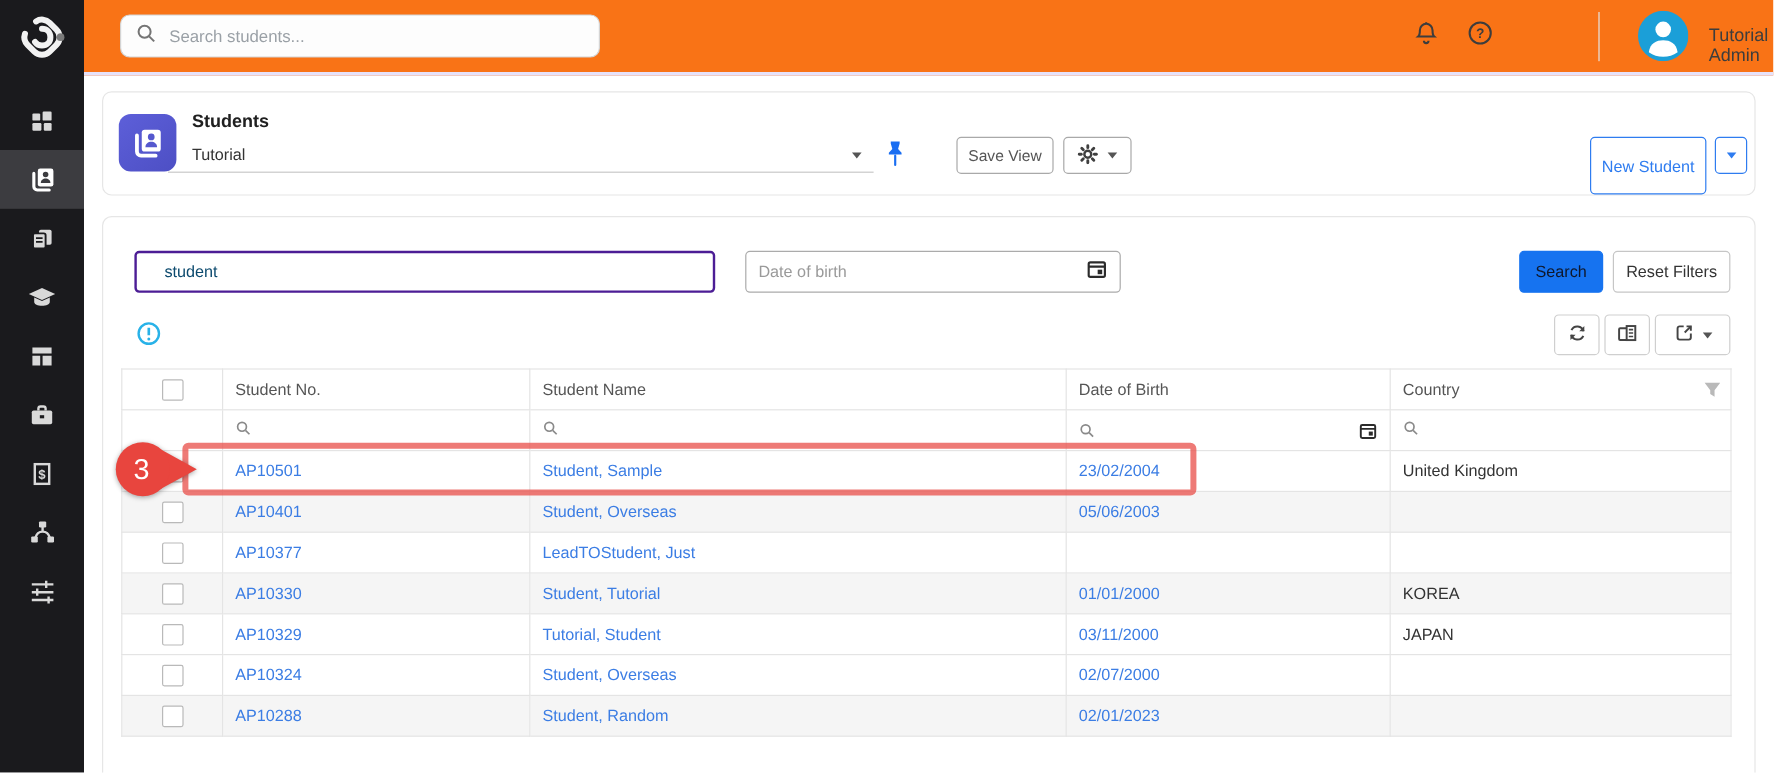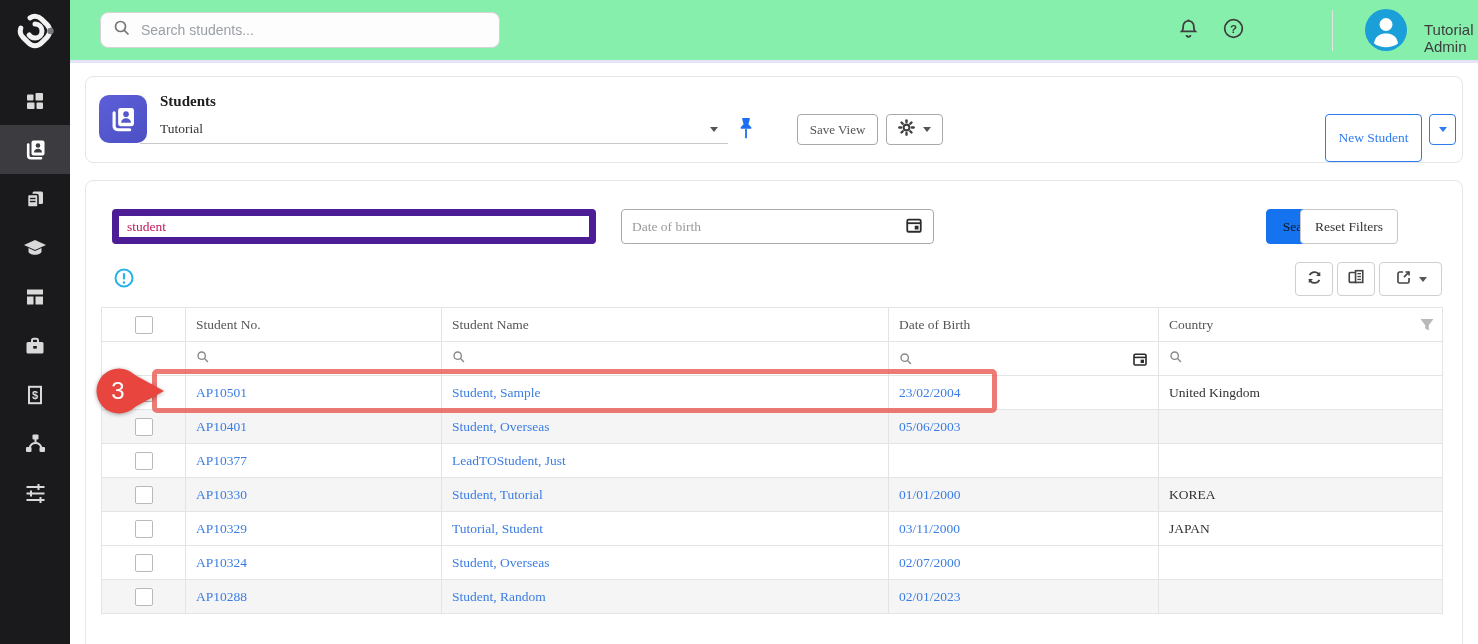--- a/index.html
+++ b/index.html
@@ -9,54 +9,54 @@
 
   
   .sidebar { position:absolute; left:0; top:0; width:70px; height:644px; background:#1a1a1d; z-index:5; }
   .logo { position:absolute; left:0; top:8px; width:70px; height:46px; display:flex; align-items:center; justify-content:center; }
   .nav { position:absolute; top:76px; left:0; width:70px; }
   .nav-item { width:70px; height:49px; display:flex; align-items:center; justify-content:center; cursor:pointer; }
   .nav-item.active { background:#3c3c40; }
   .nav-item svg { display:block; }
 
   
-  .topbar { position:absolute; left:70px; top:0; width:1408px; height:63px; background:#86efac; border-bottom:3px solid #e6e2fa;padding-left:36px; }
+  .topbar { position:absolute; left:70px; top:0; width:1408px; height:63px; background:#f97316; border-bottom:3px solid #e6e2fa;padding-left:36px; }
   .searchbox { position:absolute; left:30px; top:12px; width:400px; height:36px; border:1px solid #d4d4d4; border-radius:8px; background:#fdfdfd; display:flex; align-items:center; padding:0 12px; gap:10px; }
   .searchbox input { border:none; outline:none; background:transparent; font-size:14px; color:#333; width:330px; font-family:inherit; }
   .searchbox input::placeholder { color:#9aa0a6; }
   .topbar-iconbtn { position:absolute; top:17px; width:26px; height:26px; display:flex; align-items:center; justify-content:center; cursor:pointer; }
   .tb-divider { position:absolute; left:1262px; top:10px; width:1px; height:41px; background:#e4e4e4; }
   .avatar { position:absolute; left:1295px; top:9px; width:42px; height:42px; }
   .user-name { position:absolute; left:1354px; top:21px; font-size:15px; color:#3d3d3d; font-weight:500; }
 
   
-  .card { position:absolute; background:#fff; border:1px solid #e6e6e6; border-radius:8px;font-family:Liberation Serif, serif; }
+  .card { position:absolute; background:#fff; border:1px solid #e6e6e6; border-radius:8px; }
   .card-head { left:85px; top:76px; width:1378px; height:87px; }
   .card-body { left:85px; top:180px; width:1378px; height:480px; border-radius:8px 8px 0 0; }
 
   
   .module-icon { position:absolute; left:13px; top:18px; width:48px; height:48px; border-radius:10px; background:linear-gradient(140deg,#5d5fd9,#4d4fc4); display:flex; align-items:center; justify-content:center; }
   .module-title { position:absolute; left:74px; top:16px; font-size:15px; font-weight:bold; color:#202020; }
   .view-select { position:absolute; left:54px; top:36px; width:588px; height:31px; border-bottom:1px solid #c9c9c9; font-size:13.5px; color:#333; line-height:31px; padding-left:20px; cursor:pointer; }
   .view-select .caret { position:absolute; right:10px; top:14px; color:#555; }
   .caret { width:0; height:0; border-left:4.5px solid transparent; border-right:4.5px solid transparent; border-top:5.5px solid currentColor; display:inline-block; }
   .pin-btn { position:absolute; left:650px; top:40px; width:22px; height:24px; cursor:pointer; }
   .btn { display:flex; align-items:center; justify-content:center; background:#fff; border-radius:4px; font-size:13px; cursor:pointer; font-family:inherit; }
   .save-view-btn { position:absolute; left:711px; top:37px; width:81px; height:31px; border:1px solid #a9a9a9; color:#555; }
   .gear-btn { position:absolute; left:800px; top:37px; width:57px; height:31px; border:1px solid #a9a9a9; gap:8px; color:#555; }
   .new-student-btn { position:absolute; left:1239px; top:37px; width:97px; height:48px; border:1px solid #2e7cf0; color:#2e7cf0; font-size:13.5px; }
   .new-student-caret-btn { position:absolute; left:1343px; top:37px; width:27px; height:31px; border:1px solid #2e7cf0; color:#2e7cf0; }
 
   
-  .kw-input { position:absolute; left:26px; top:28px; width:484px; height:35px; border:7px solid #4c1d95; border-radius:4px; padding:0 8px; font-size:13.5px; color:#be185d; font-family:inherit; outline:none; }
+  .kw-input { position:absolute; left:26px; top:28px; width:484px; height:35px; border:2px solid #4c1d95; border-radius:4px; padding:0 23px; font-size:13.5px; color:#0c4a6e; font-family:inherit; outline:none; }
   .dob-wrap { position:absolute; left:535px; top:28px; width:313px; height:35px; border:1px solid #ababab; border-radius:4px; display:flex; align-items:center; padding:0 10px; }
   .dob-wrap input { border:none; outline:none; flex:1; font-size:13.5px; font-family:inherit; color:#333; }
   .dob-wrap input::placeholder { color:#9a9a9a; }
   .search-btn { position:absolute; left:1180px; top:28px; width:70px; height:35px; background:#1673f0; border:1px solid #1673f0; color:#0f172a; font-size:13.5px; }
-  .reset-btn { position:absolute; left:1214px; top:28px; width:98px; height:35px; border:1px solid #c6c6c6; color:#333; font-size:13.5px; }
+  .reset-btn { position:absolute; left:1258px; top:28px; width:98px; height:35px; border:1px solid #c6c6c6; color:#333; font-size:13.5px; }
   .info-ico { position:absolute; left:28px; top:87px; width:20px; height:20px; cursor:pointer; }
   .tool-btn { position:absolute; top:81px; height:34px; border:1px solid #cfcfcf; gap:7px; }
   .refresh-btn { left:1209px; width:38px; }
   .columns-btn { left:1251px; width:38px; }
   .export-btn { left:1293px; width:63px; color:#555; }
 
   
   .grid-wrap { position:absolute; left:15px; top:126px; width:1341px; }
   table.grid { border-collapse:collapse; table-layout:fixed; width:1341px; font-size:13.5px; }
   .grid th, .grid td { border:1px solid #e4e4e4; height:34px; padding:0 10px; text-align:left; vertical-align:middle; overflow:hidden; white-space:nowrap; }

